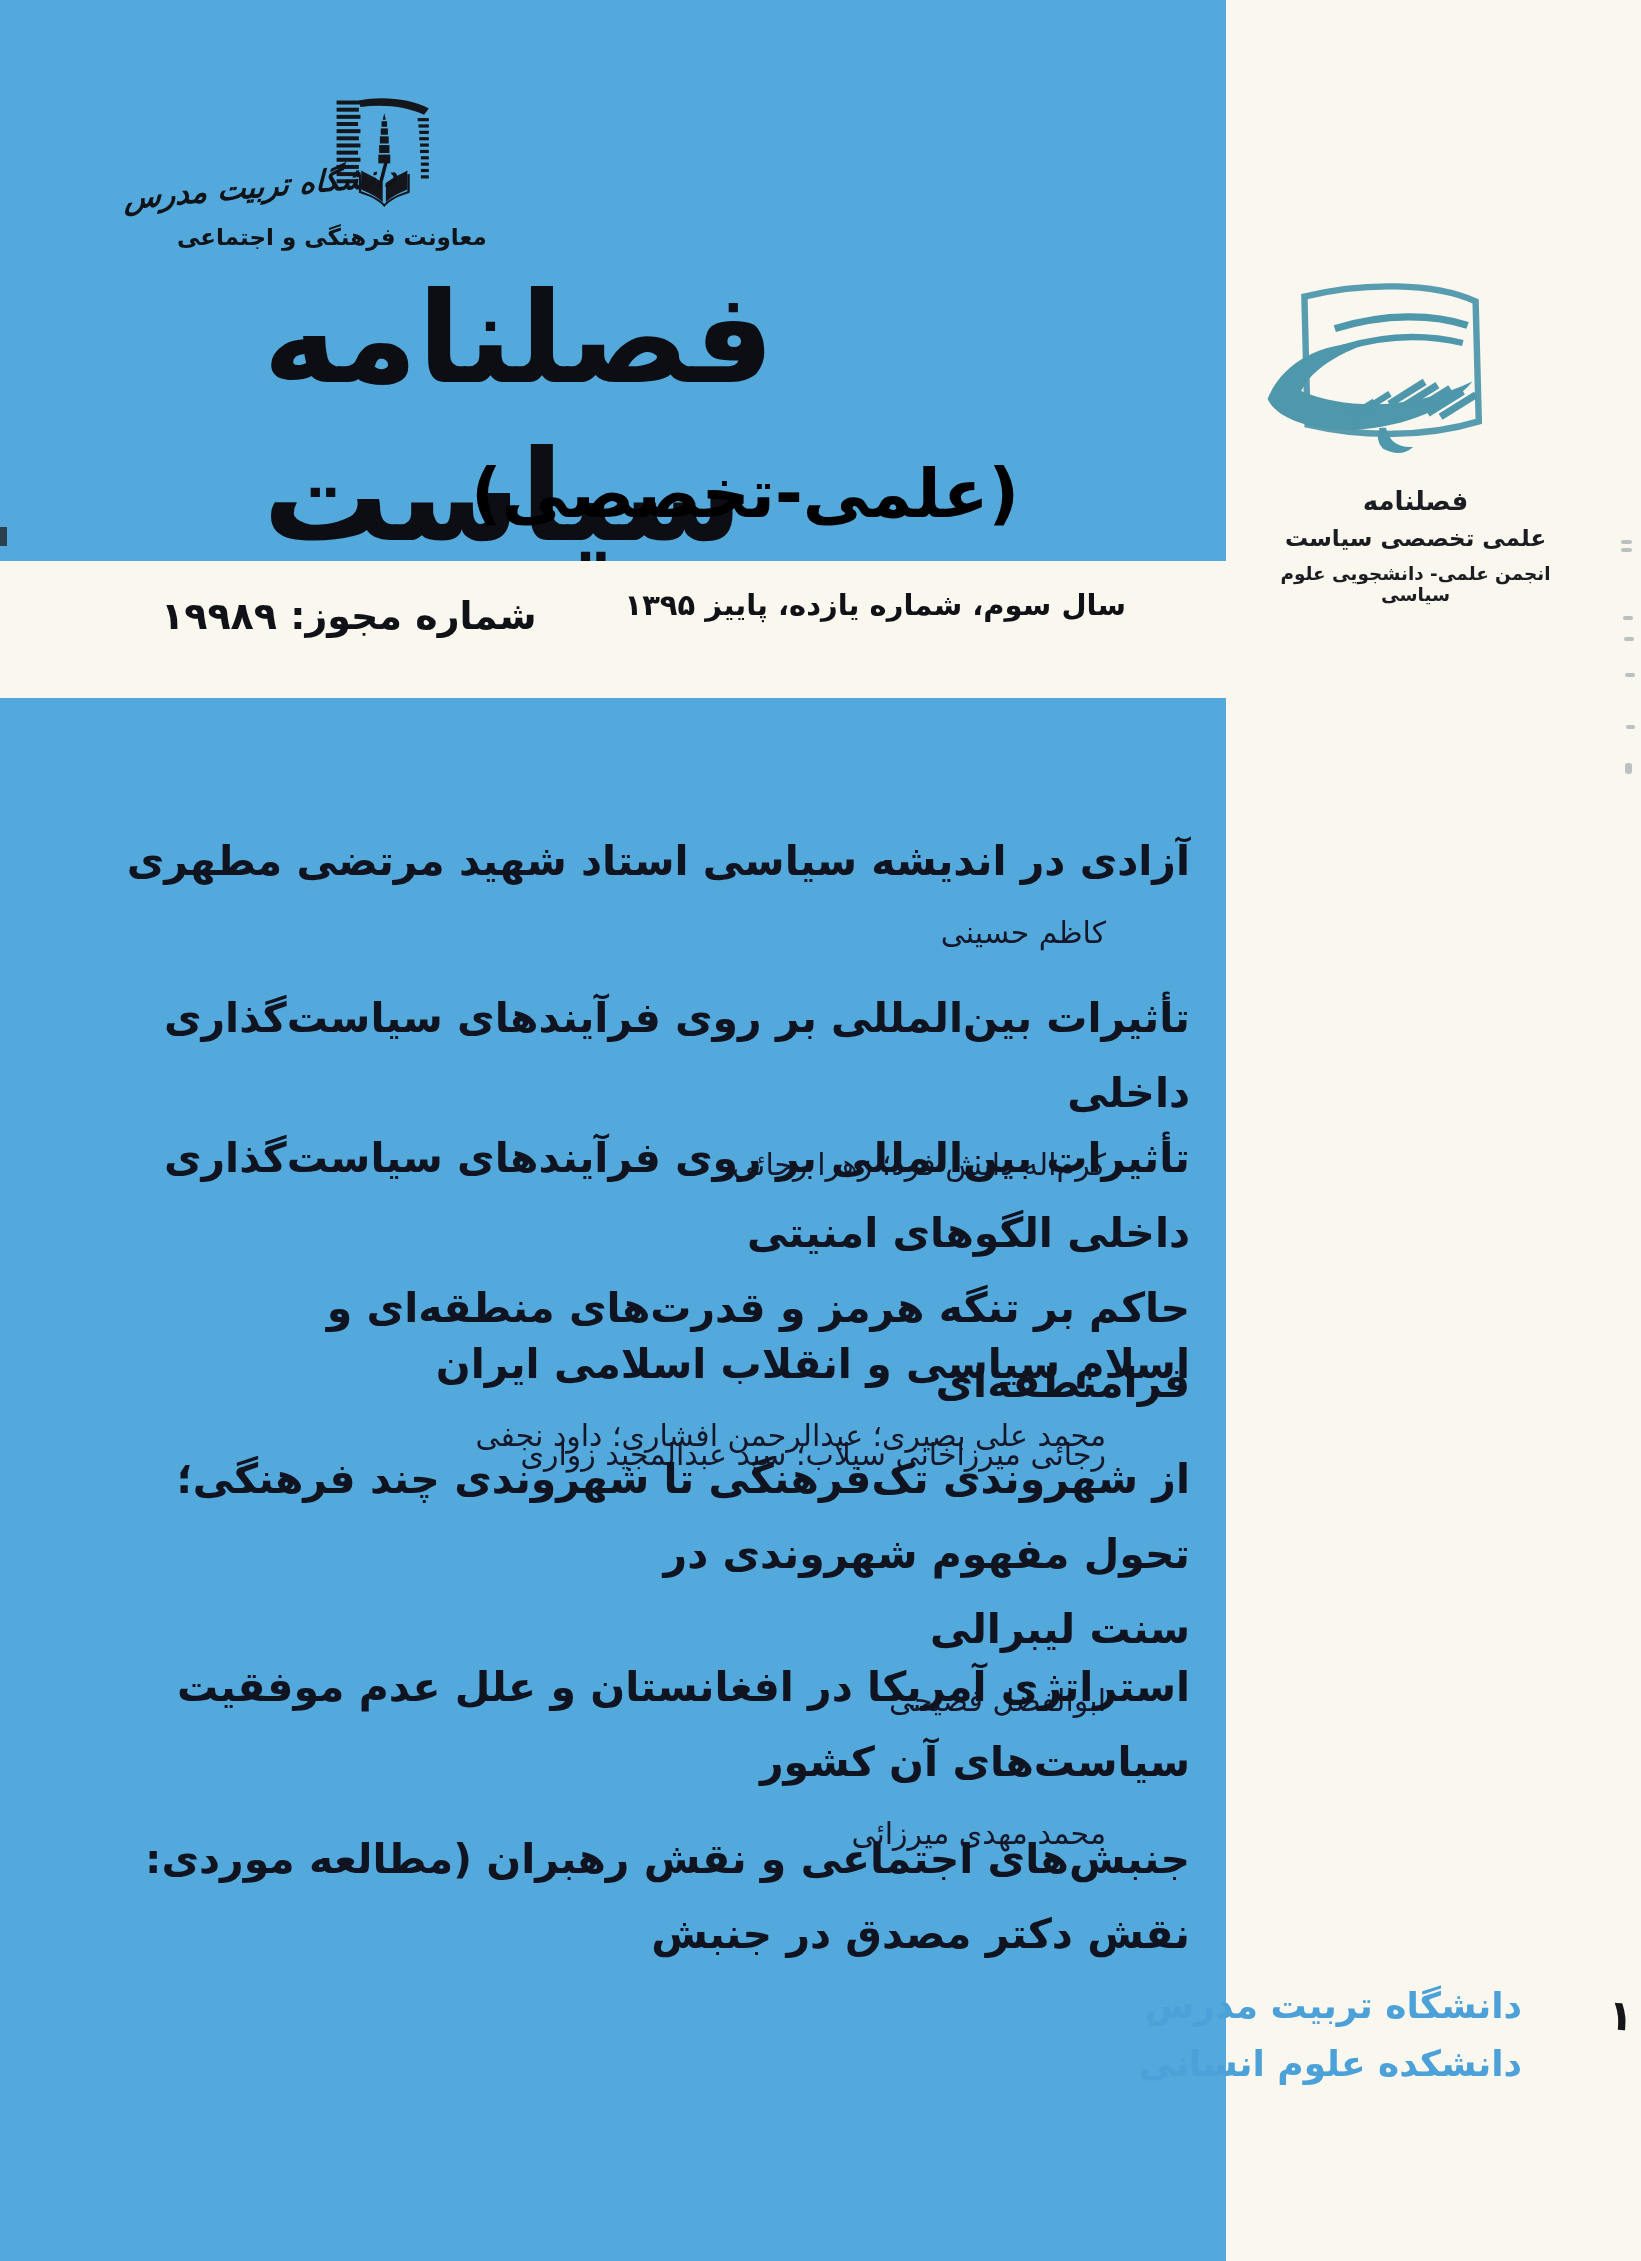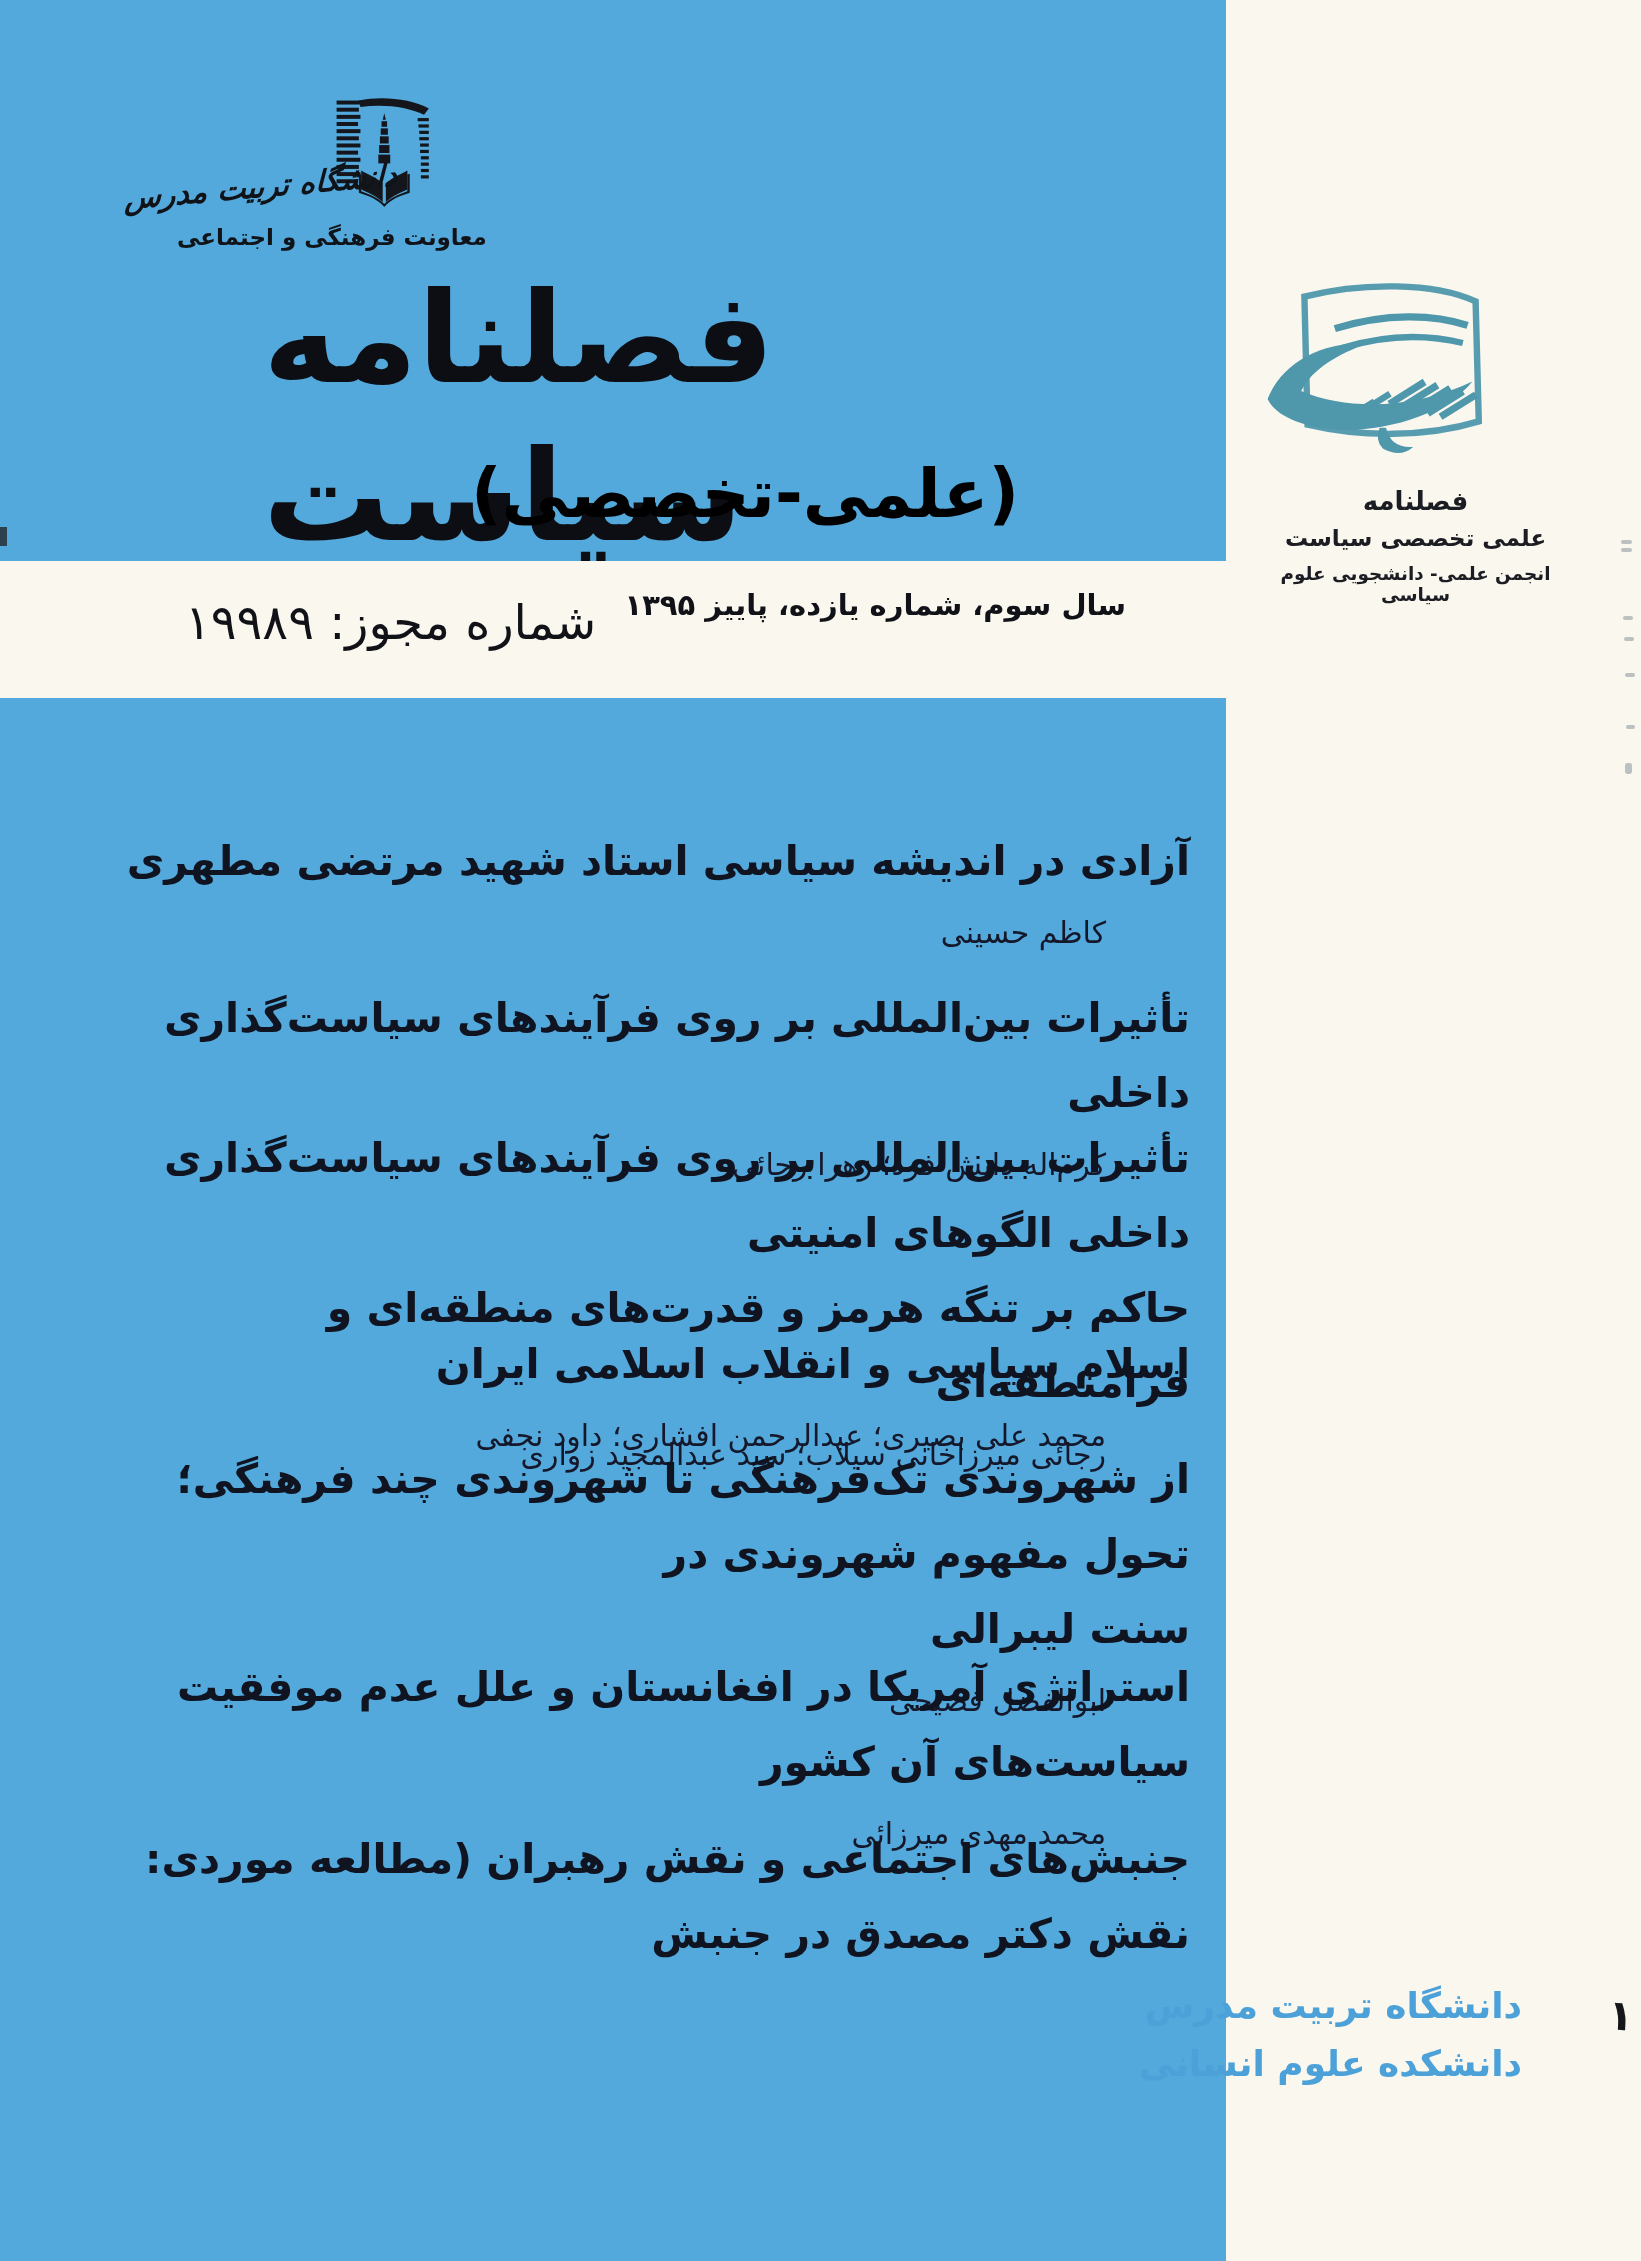--- a/index.html
+++ b/index.html
@@ -59,21 +59,21 @@
 
   
   .issue-info{
     position:absolute;right:516px;top:588px;
     direction:rtl;white-space:nowrap;
     font-size:29px;font-weight:bold;color:#101218;
   }
   .license-no{
     position:absolute;left:161px;top:594px;
     direction:rtl;white-space:nowrap;
-    font-size:48px;font-weight:normal;color:#101218;margin-left:24px;
+    font-size:38px;font-weight:bold;color:#101218;
   }
 
   
   .articles{position:absolute;left:0;top:0;width:1642px;height:1826px;pointer-events:none;}
   .entry{
     position:absolute;right:452px;width:1078px;
     direction:rtl;text-align:right;
   }
   .entry .title-line{
     font-size:41px;font-weight:bold;line-height:75px;

